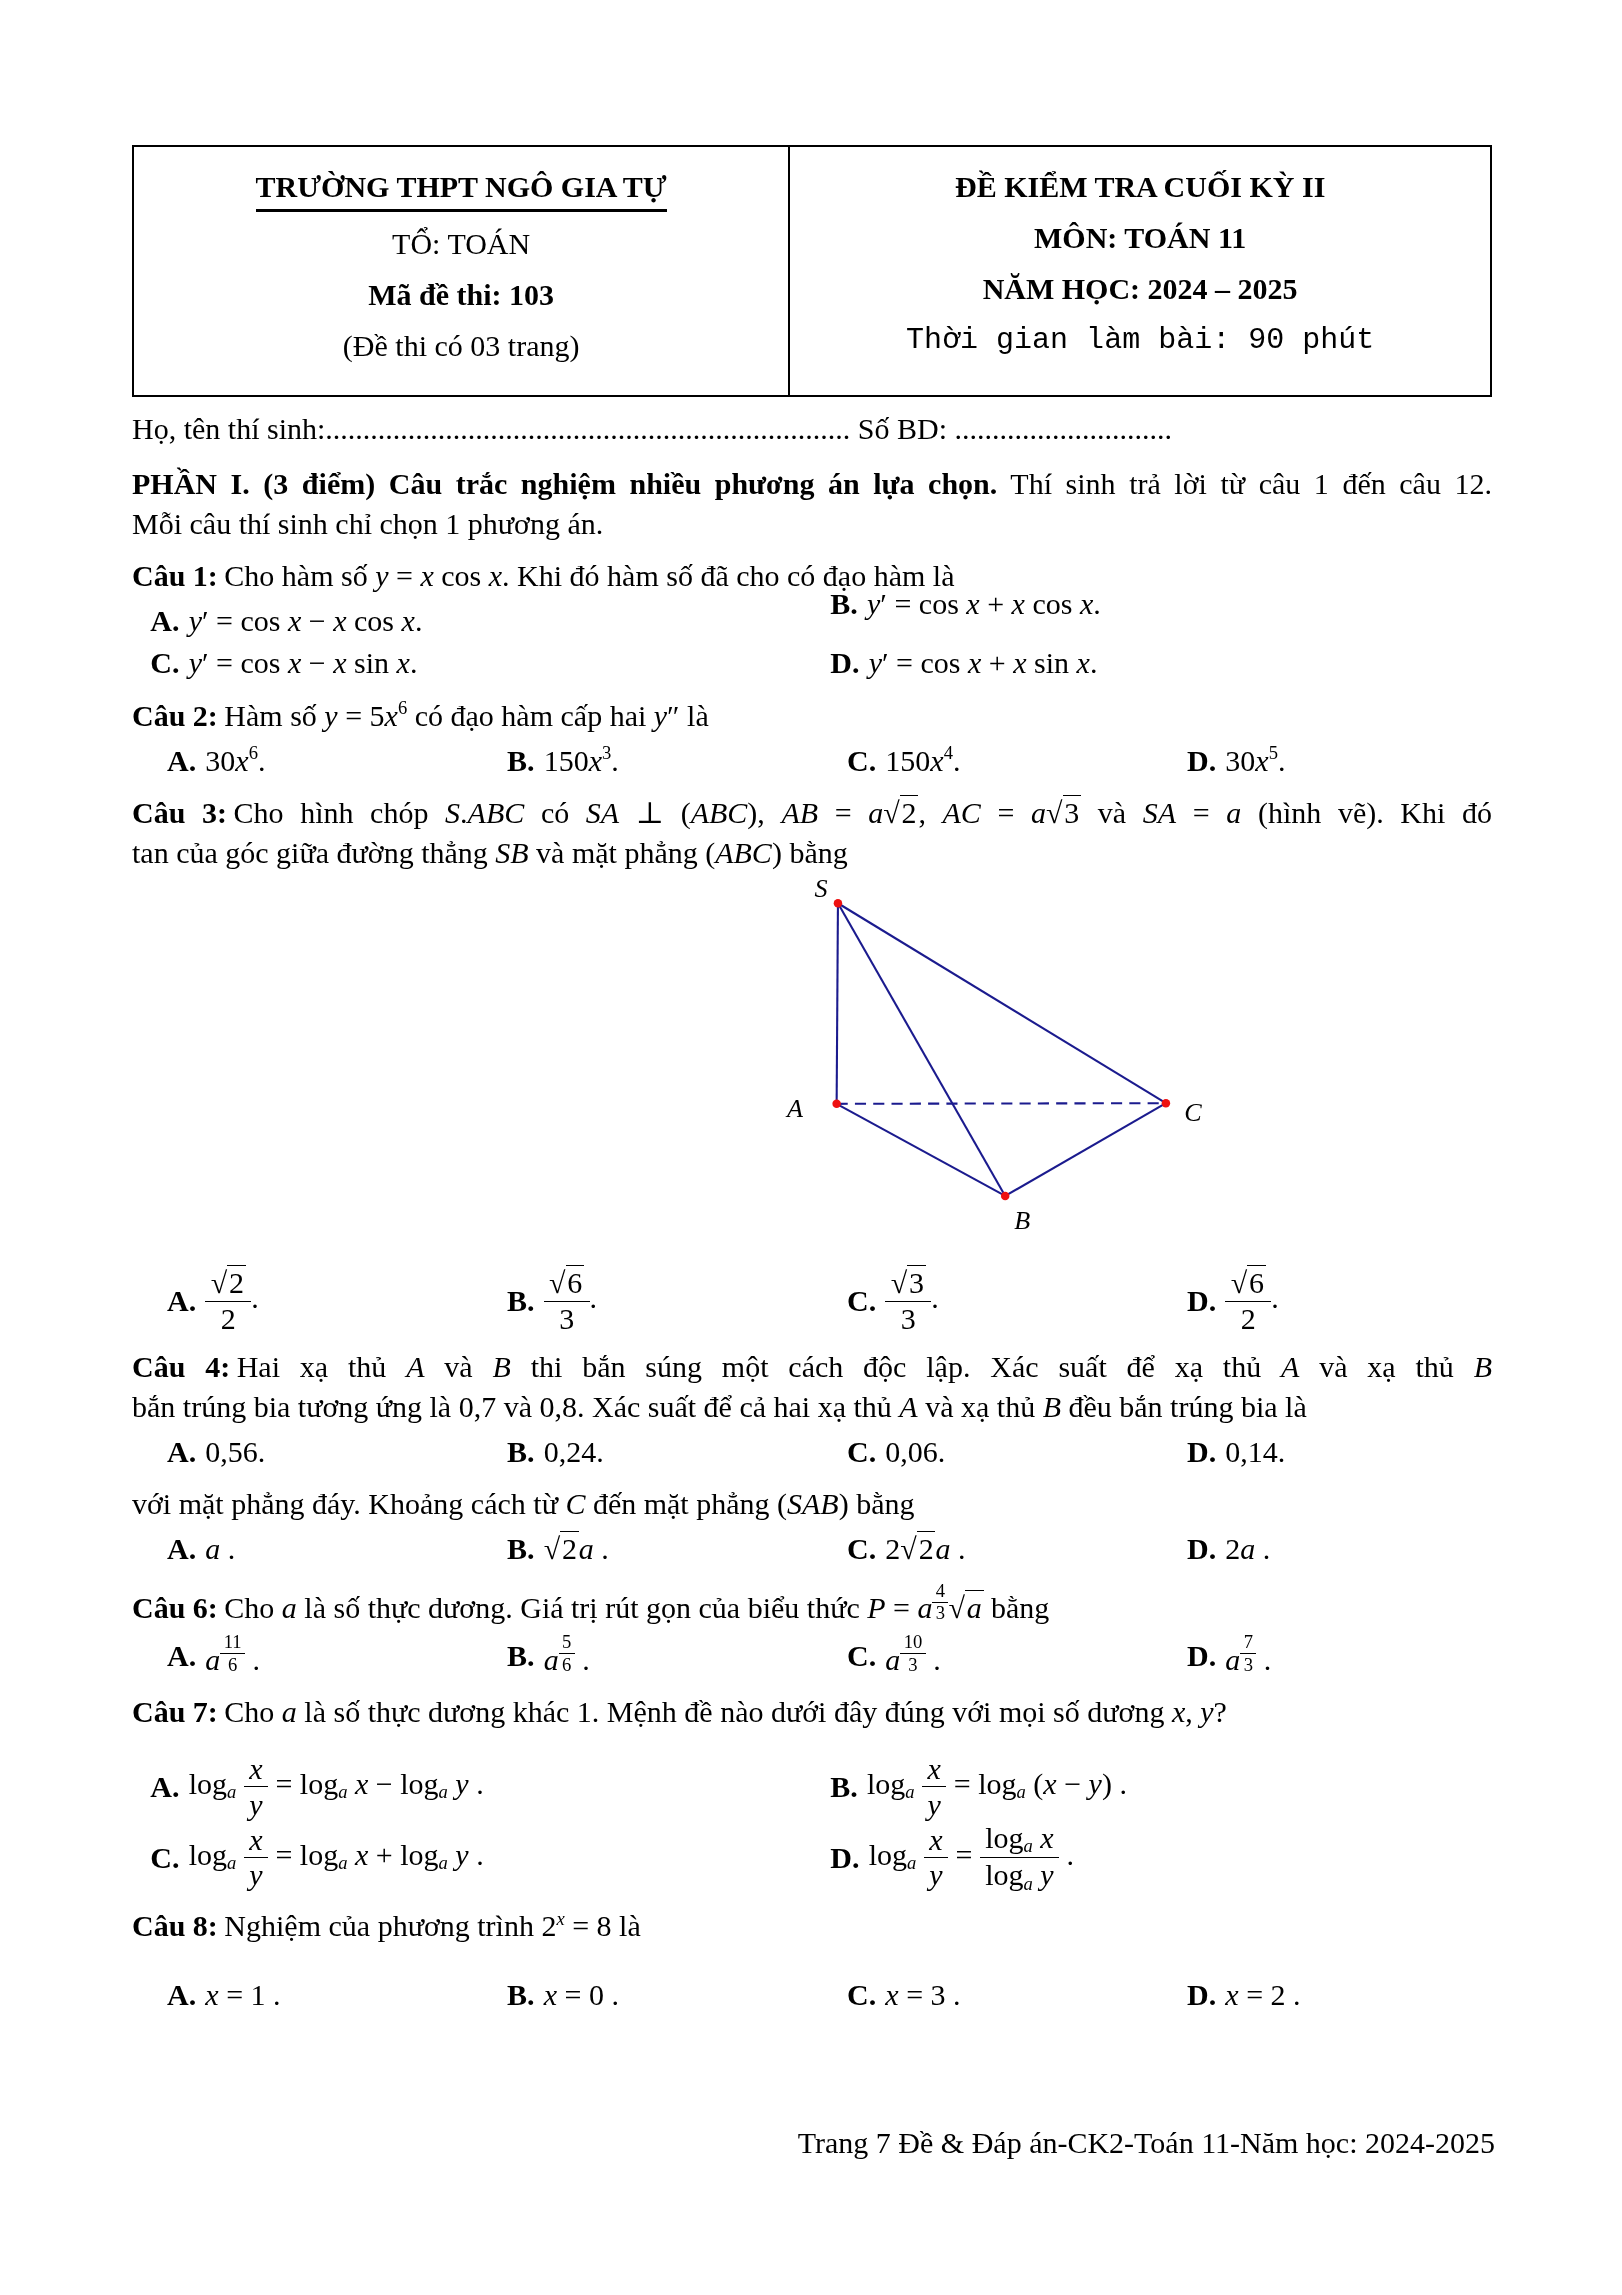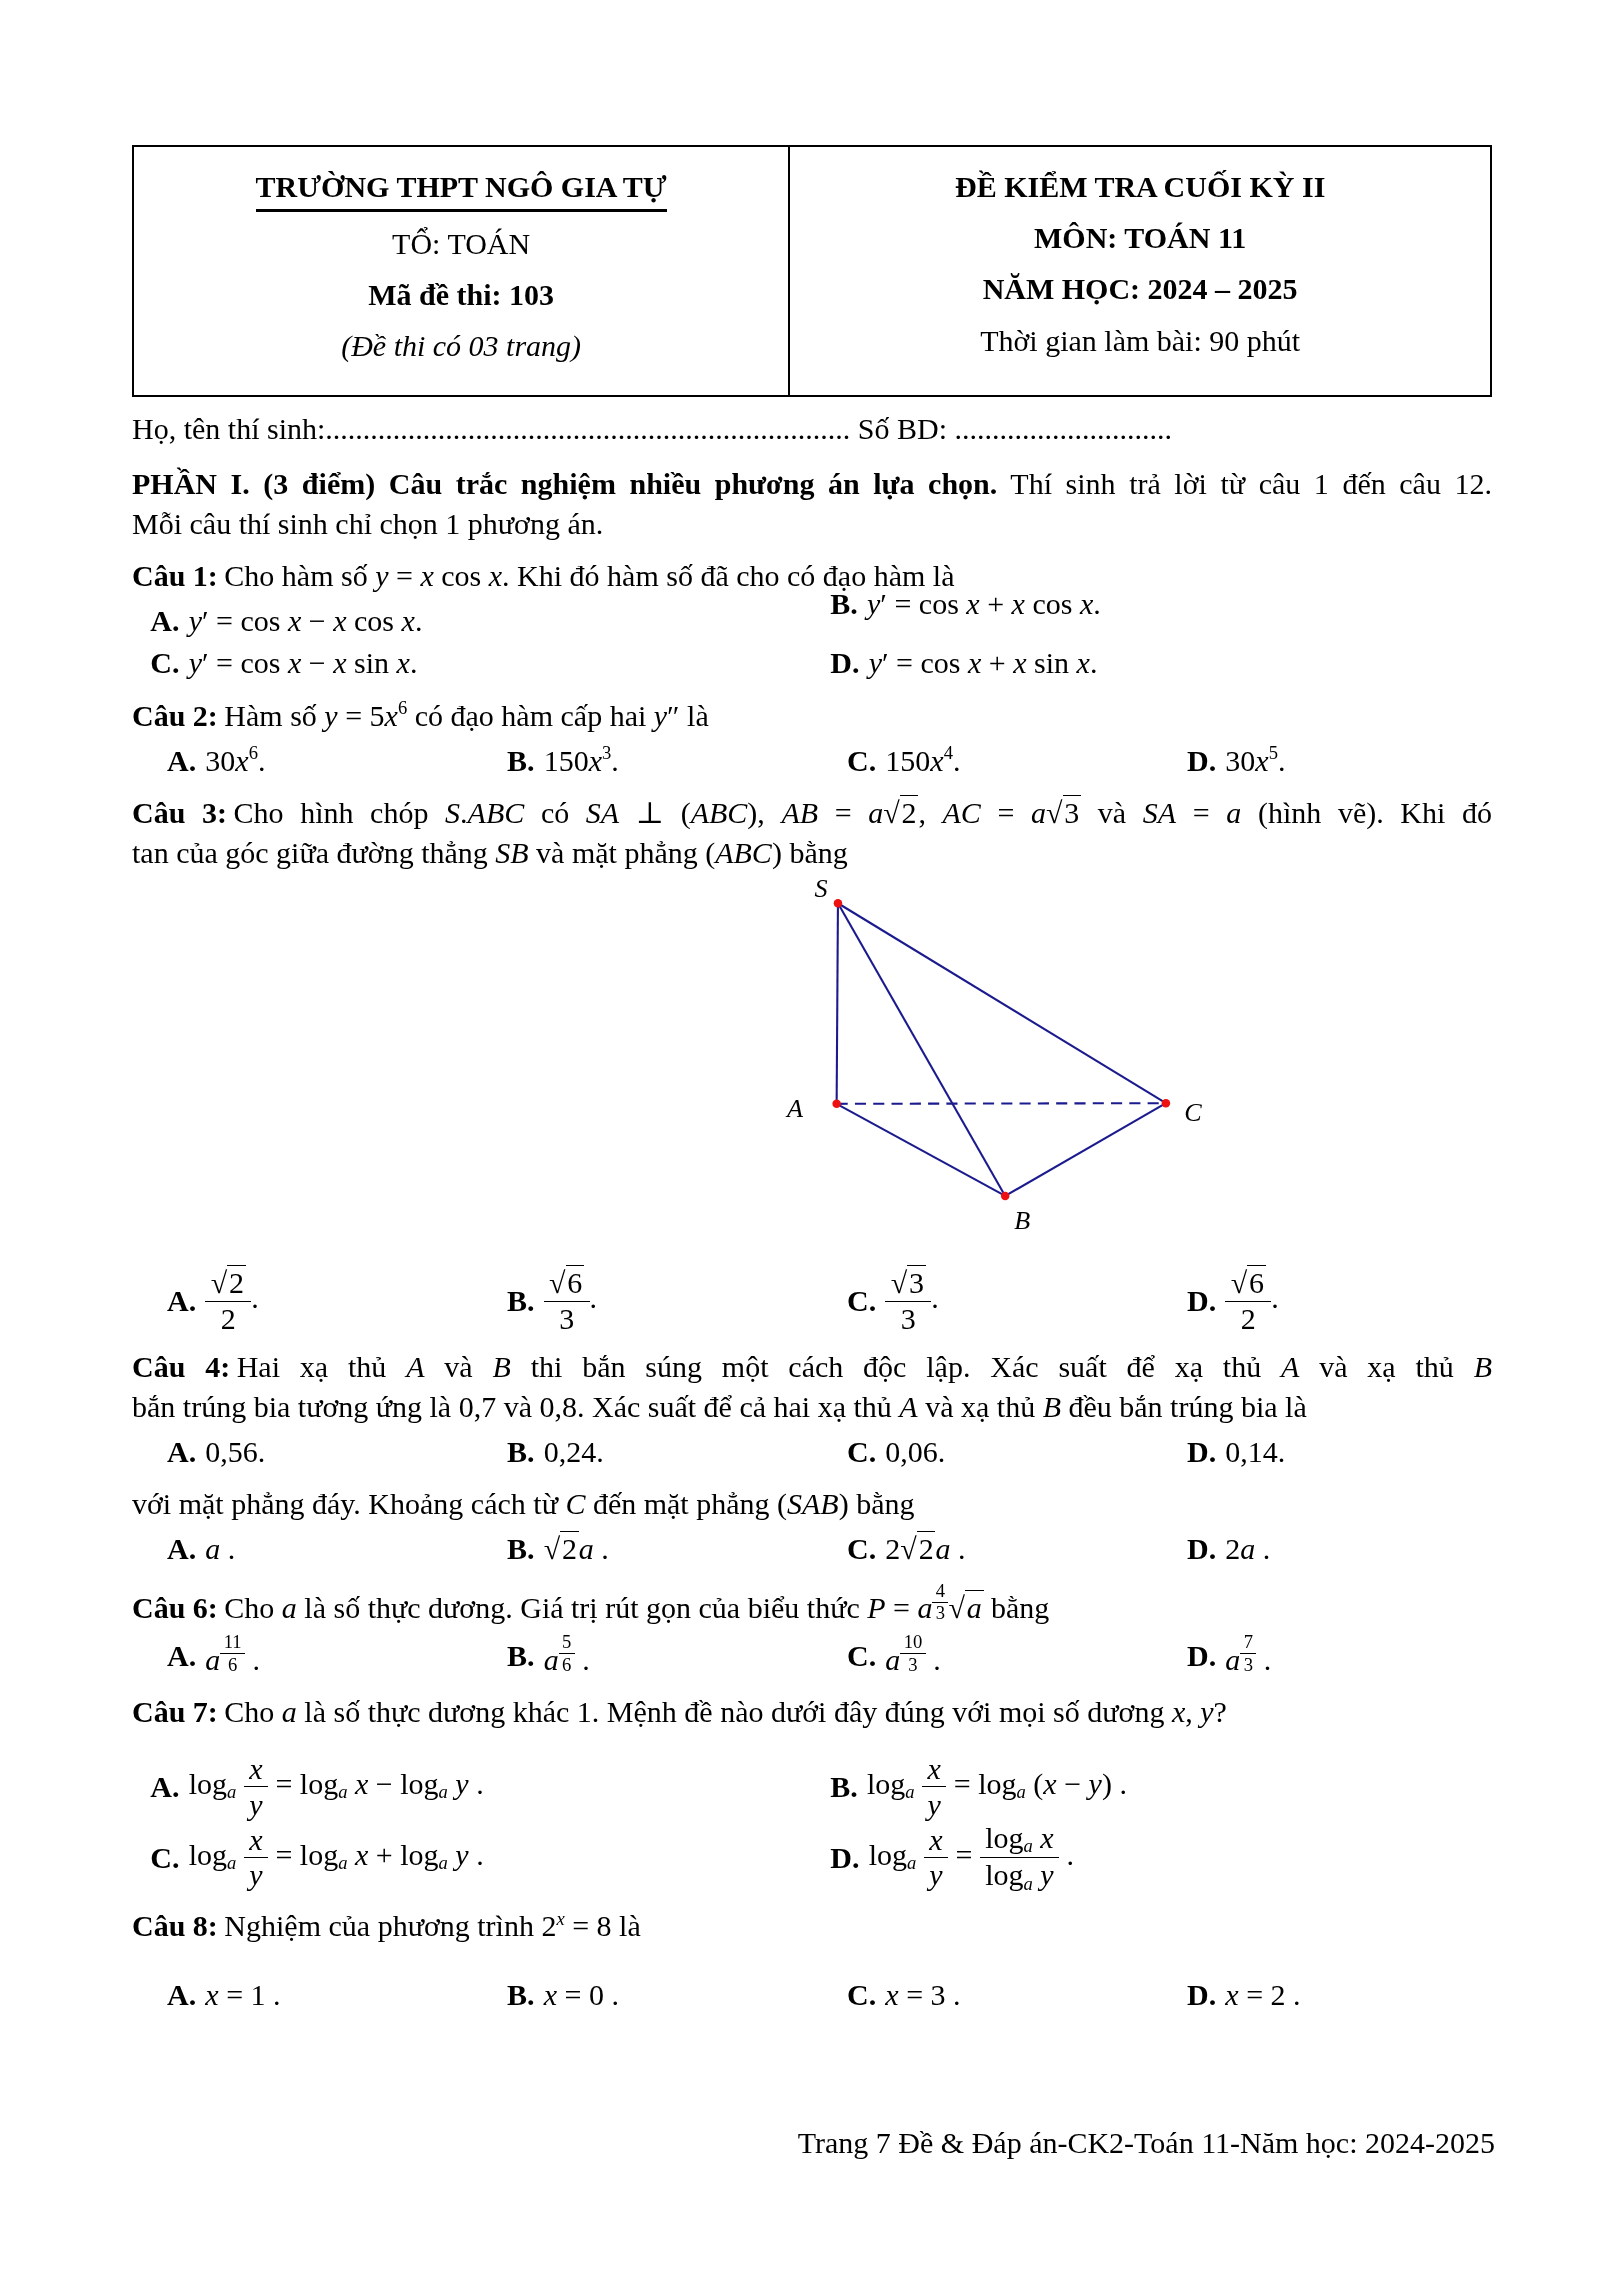--- a/index.html
+++ b/index.html
@@ -10,23 +10,23 @@
     font-family:"Liberation Serif","DejaVu Serif",serif;
     font-size:30px;line-height:1.32;
   }
   
   .hdr{display:grid;grid-template-columns:48.4% 51.6%;border:2px solid #000;}
   .hdr-cell{text-align:center;padding:19.6px 7.8px 17px;}
   .hdr-left{border-right:2px solid #000;}
   .hdr p{margin:0 0 11.8px;}
   .school{font-weight:bold;display:inline-block;border-bottom:3.9px solid #000;padding-bottom:2.6px;}
   .bold{font-weight:bold;}
-  .ital{font-style:italic;}
+  .ital{}
   .hdr-note{margin-top:-3.9px;}
-  .duration{margin-top:6.5px;}
+  .duration{margin-top:6.5px;font-family:Liberation Mono, monospace;}
   
   .idline{margin-top:12px;white-space:nowrap;}
   .part1{margin:15.7px 0 0;}
   .jline{display:block;text-align:justify;text-align-last:justify;white-space:nowrap;}
   .nline{display:block;white-space:nowrap;}
   
   .q{margin-top:13px;}
   .qtext{margin:0;}
   .qlabel{font-weight:bold;margin-right:6.5px;}
   .opts{display:grid;margin-top:5.2px;}

